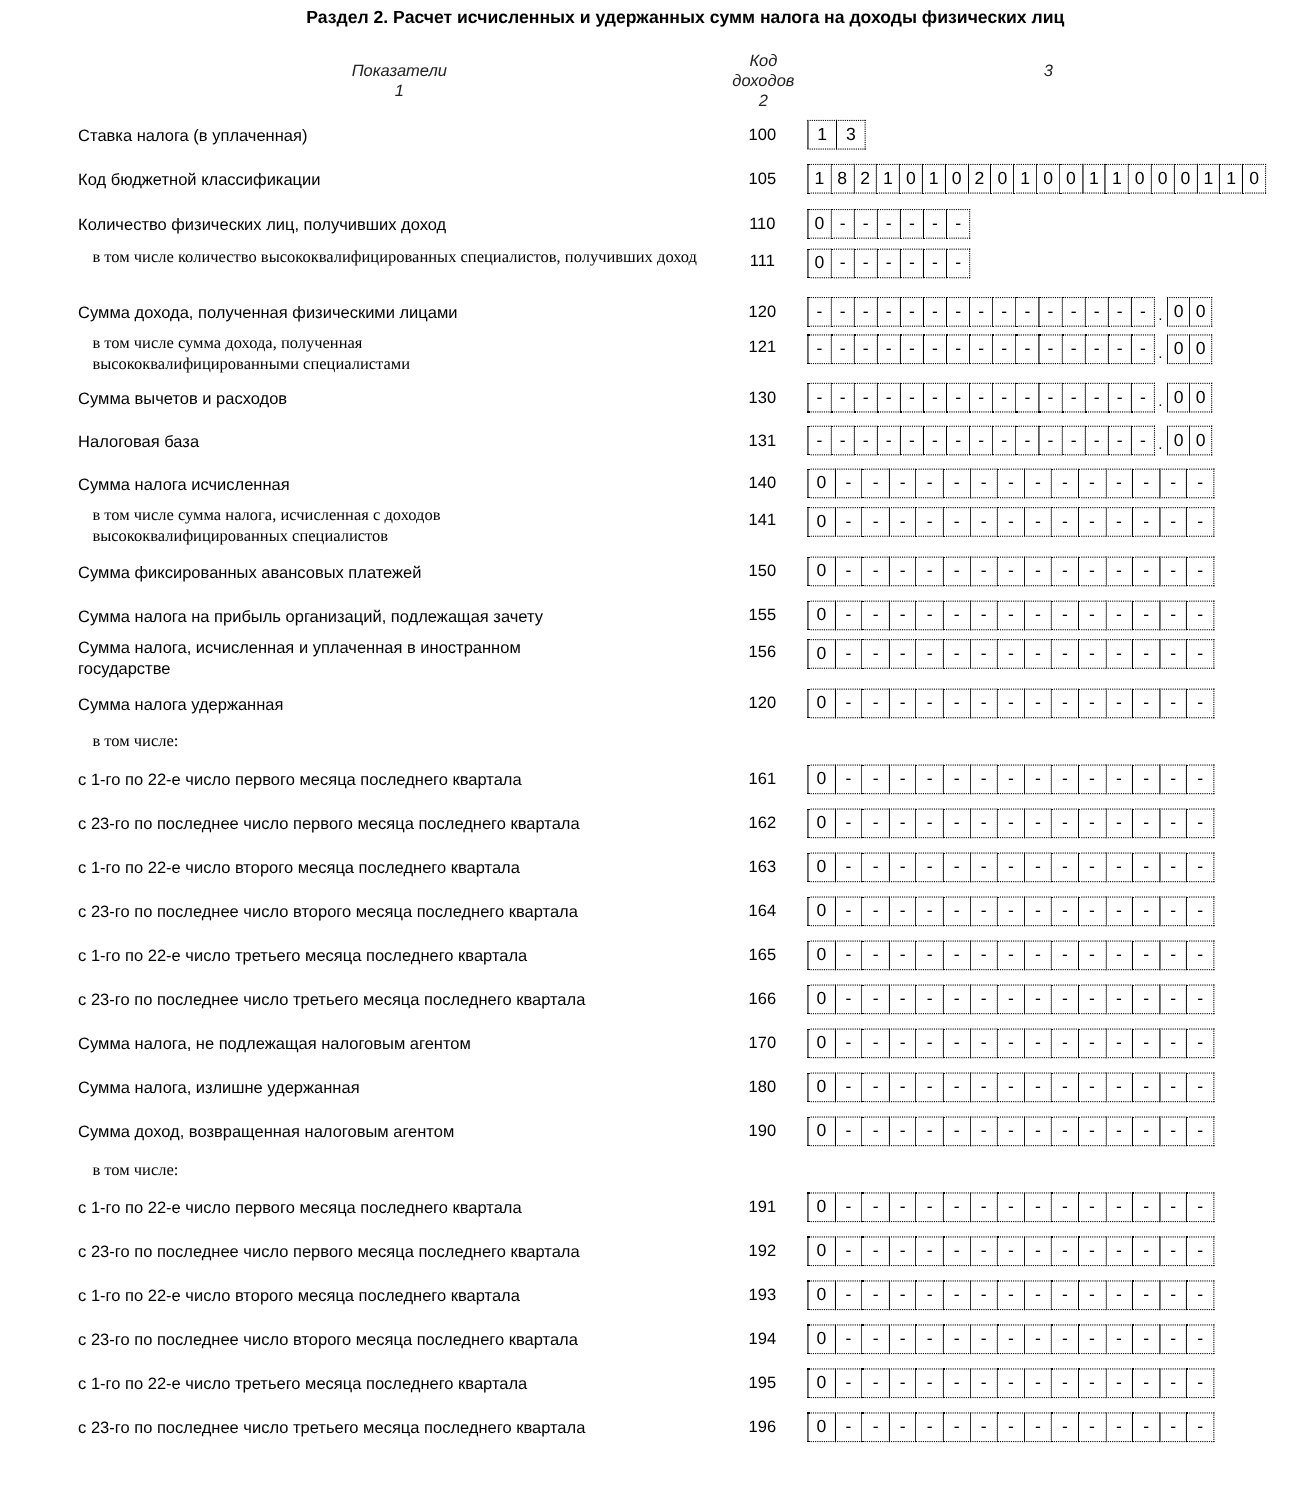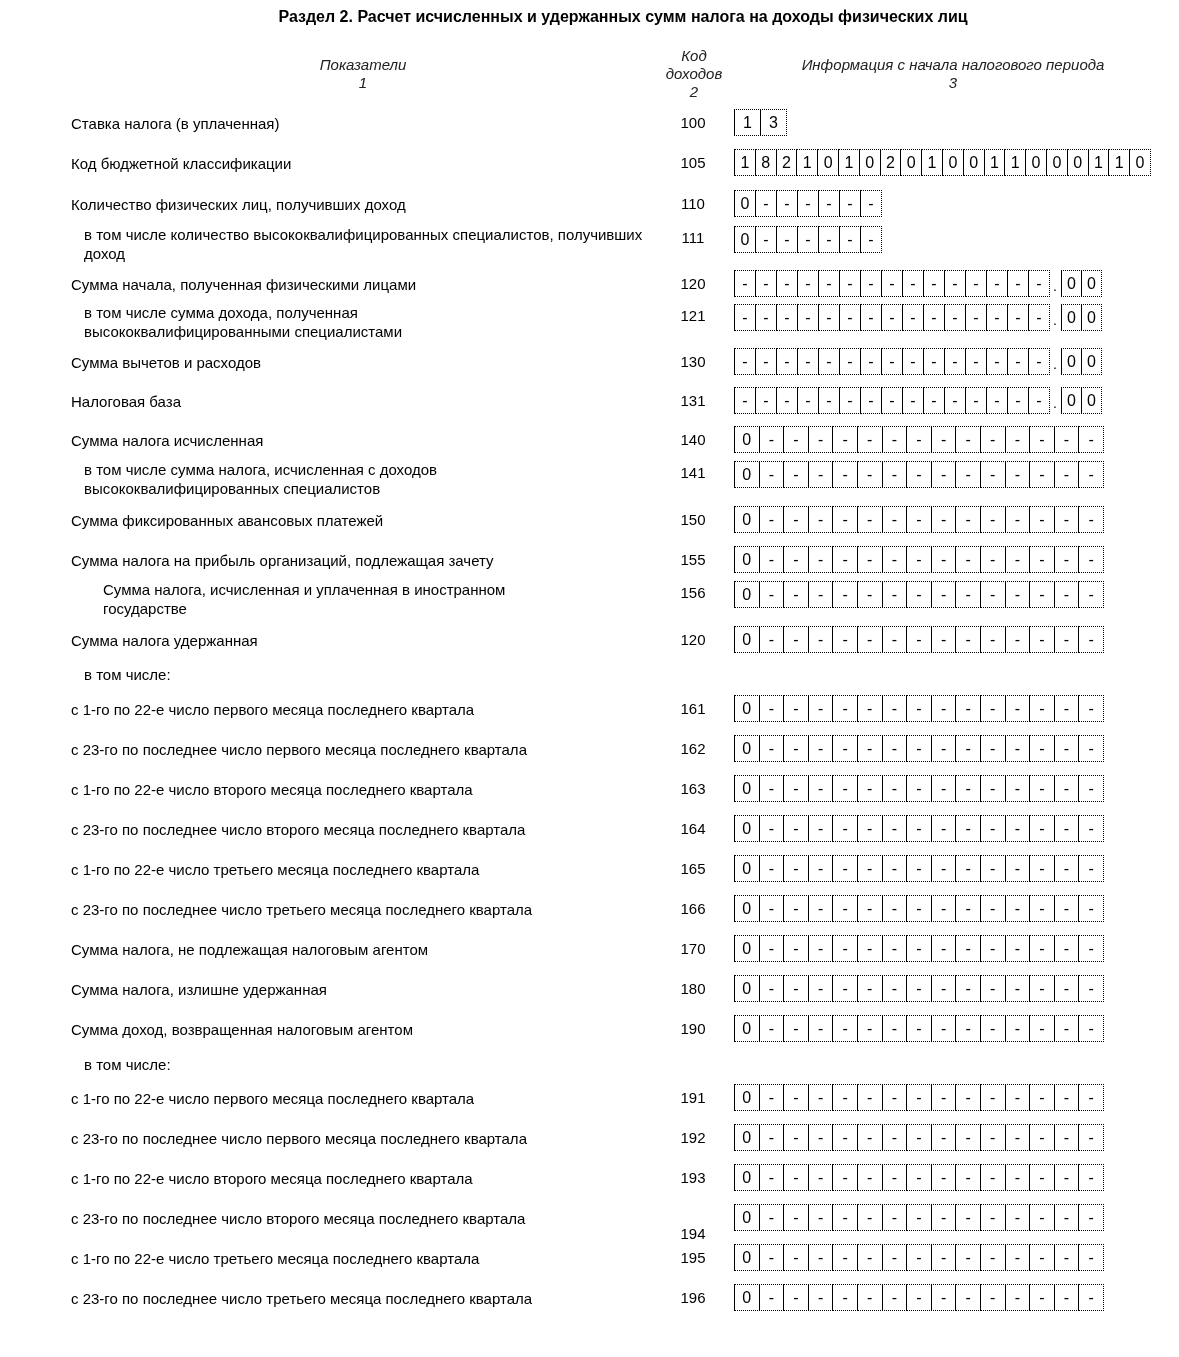--- a/index.html
+++ b/index.html
@@ -4,21 +4,21 @@
 <style>
   html, body { margin:0; padding:0; background:#ffffff; }
   body { width:1179px; height:1357px; position:relative; font-family:"Liberation Sans", sans-serif; color:#000; overflow:hidden; }
   .title { position:absolute; top:8px; left:0; width:1246px; text-align:center; font-weight:bold; font-size:16px; }
   .hdr { position:absolute; font-style:italic; font-size:15px; text-align:center; line-height:18px; color:#222; }
   .hdr-ind { left:263px; width:200px; top:56px; }
   .hdr-code { left:654px; width:80px; top:47px; }
   .hdr-info { left:753px; width:400px; top:56px; }
   .row { position:absolute; left:0; width:1179px; }
   .label { position:absolute; left:71px; font-size:15px; line-height:19px; width:570px; }
-  .label.indent { left:84px; }
+  .label.indent { left:84px;font-family:Liberation Serif, serif; }
   .code { position:absolute; left:660px; width:66px; text-align:center; font-size:15px; }
   .cells { position:absolute; left:734px; display:flex; align-items:flex-end; }
   .cell { height:27px; border:1px dotted #000; border-left:1.5px solid #000; box-sizing:border-box; display:flex; align-items:center; justify-content:center; font-size:16px; margin-right:-1px; background:#fff; }
   .cell:last-child { border-right:1.5px dotted #000; }
   .dot { width:12px; text-align:center; font-size:14px; line-height:14px; padding-bottom:4px; }
 </style>
 </head>
 <body>
 
 <div class="title">Раздел 2. Расчет исчисленных и удержанных сумм налога на доходы физических лиц</div>
@@ -26,21 +26,20 @@
 <div class="hdr hdr-ind">
   <div>Показатели</div>
   <div>1</div>
 </div>
 <div class="hdr hdr-code">
   <div>Код</div>
   <div>доходов</div>
   <div>2</div>
 </div>
 <div class="hdr hdr-info">
-  <div>Информация с начала налогового периода</div>
   <div>3</div>
 </div>
 
 <div id="rows">
     <div class="row" style="top: 112px;">
       <div class="label" style="top: 2px;">Ставка налога (в уплаченная)</div>
       <div class="code" style="top: 2px;">100</div>
       <div class="cells" style="top: -3px;">
         <div class="cell" style="width: 27px;">1</div>
         <div class="cell" style="width: 27px;">3</div>
@@ -92,21 +91,21 @@
         <div class="cell" style="width: 22px;">0</div>
         <div class="cell" style="width: 22px;">-</div>
         <div class="cell" style="width: 22px;">-</div>
         <div class="cell" style="width: 22px;">-</div>
         <div class="cell" style="width: 22px;">-</div>
         <div class="cell" style="width: 22px;">-</div>
         <div class="cell" style="width: 22px;">-</div>
       </div>
     </div>
     <div class="row" style="top: 273px;">
-      <div class="label" style="top: 2px;">Сумма начала, полученная физическими лицами</div>
+      <div class="label" style="top: 2px;">Сумма дохода, полученная физическими лицами</div>
       <div class="code" style="top: 2px;">120</div>
       <div class="cells" style="top: -3px;">
         <div class="cell" style="width: 22px;">-</div>
         <div class="cell" style="width: 22px;">-</div>
         <div class="cell" style="width: 22px;">-</div>
         <div class="cell" style="width: 22px;">-</div>
         <div class="cell" style="width: 22px;">-</div>
         <div class="cell" style="width: 22px;">-</div>
         <div class="cell" style="width: 22px;">-</div>
         <div class="cell" style="width: 22px;">-</div>
@@ -272,21 +271,21 @@
         <div class="cell" style="width: 25.6px;">-</div>
         <div class="cell" style="width: 25.6px;">-</div>
         <div class="cell" style="width: 25.6px;">-</div>
         <div class="cell" style="width: 25.6px;">-</div>
         <div class="cell" style="width: 25.6px;">-</div>
         <div class="cell" style="width: 25.6px;">-</div>
         <div class="cell" style="width: 25.6px;">-</div>
       </div>
     </div>
     <div class="row" style="top: 584px;">
-      <div class="label" style="top: -4px; width: 480px; margin-left: 32px;">Сумма налога, исчисленная и уплаченная в иностранном государстве</div>
+      <div class="label" style="top: -4px; width: 480px;">Сумма налога, исчисленная и уплаченная в иностранном государстве</div>
       <div class="code" style="top: 0px;">156</div>
       <div class="cells" style="top: -3px;">
         <div class="cell" style="width: 25.6px;">0</div>
         <div class="cell" style="width: 25.6px;">-</div>
         <div class="cell" style="width: 25.6px;">-</div>
         <div class="cell" style="width: 25.6px;">-</div>
         <div class="cell" style="width: 25.6px;">-</div>
         <div class="cell" style="width: 25.6px;">-</div>
         <div class="cell" style="width: 25.6px;">-</div>
         <div class="cell" style="width: 25.6px;">-</div>
@@ -573,21 +572,21 @@
         <div class="cell" style="width: 25.6px;">-</div>
         <div class="cell" style="width: 25.6px;">-</div>
         <div class="cell" style="width: 25.6px;">-</div>
         <div class="cell" style="width: 25.6px;">-</div>
         <div class="cell" style="width: 25.6px;">-</div>
         <div class="cell" style="width: 25.6px;">-</div>
       </div>
     </div>
     <div class="row" style="top: 1207px;">
       <div class="label" style="top: 2px;">с 23-го по последнее число второго месяца последнего квартала</div>
-      <div class="code" style="top: 2px; margin-top: 16px;">194</div>
+      <div class="code" style="top: 2px;">194</div>
       <div class="cells" style="top: -3px;">
         <div class="cell" style="width: 25.6px;">0</div>
         <div class="cell" style="width: 25.6px;">-</div>
         <div class="cell" style="width: 25.6px;">-</div>
         <div class="cell" style="width: 25.6px;">-</div>
         <div class="cell" style="width: 25.6px;">-</div>
         <div class="cell" style="width: 25.6px;">-</div>
         <div class="cell" style="width: 25.6px;">-</div>
         <div class="cell" style="width: 25.6px;">-</div>
         <div class="cell" style="width: 25.6px;">-</div>

